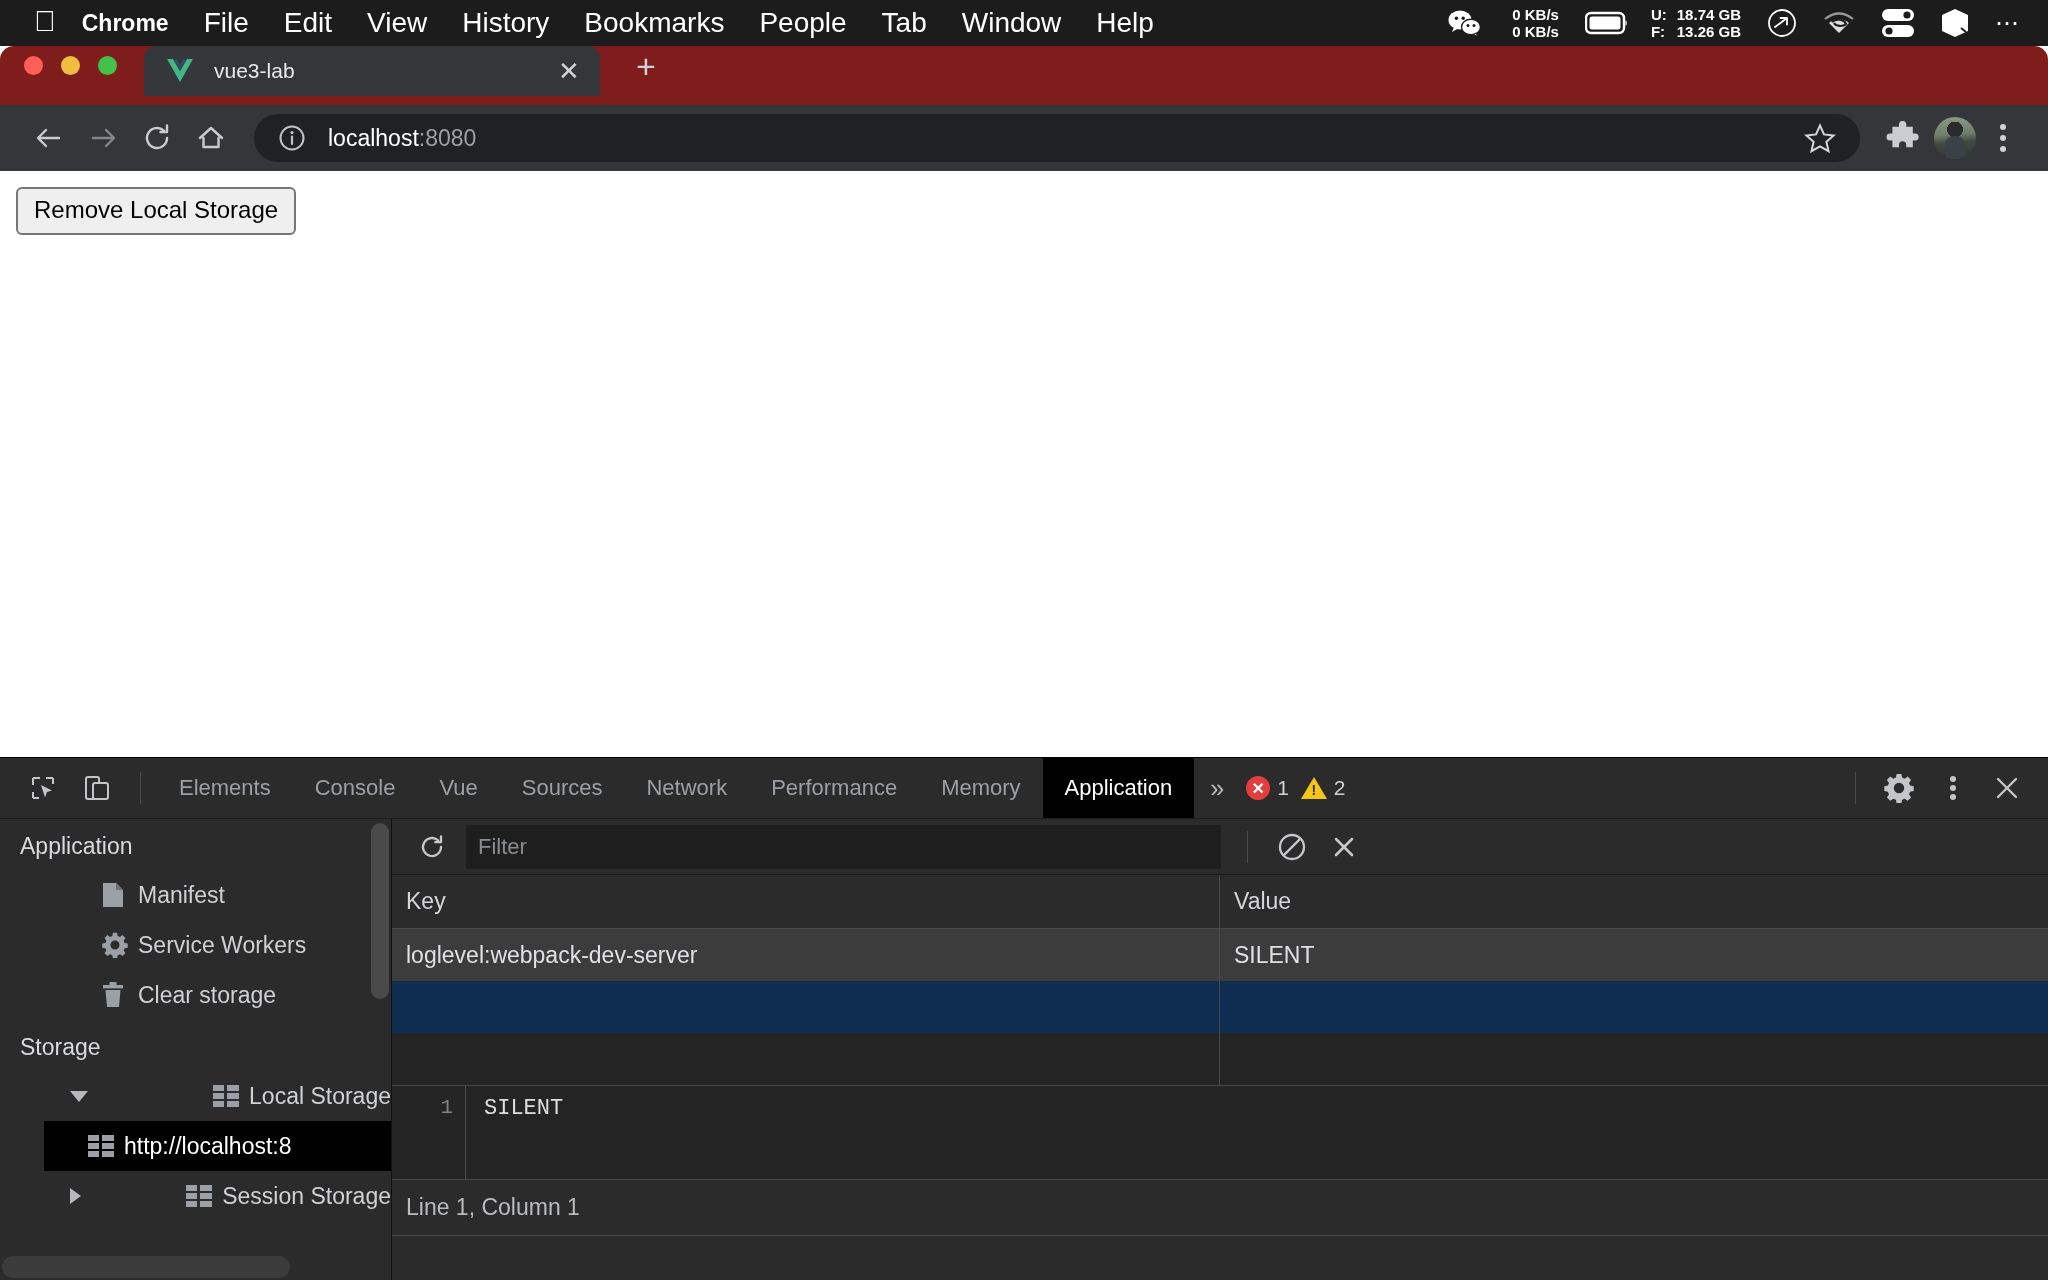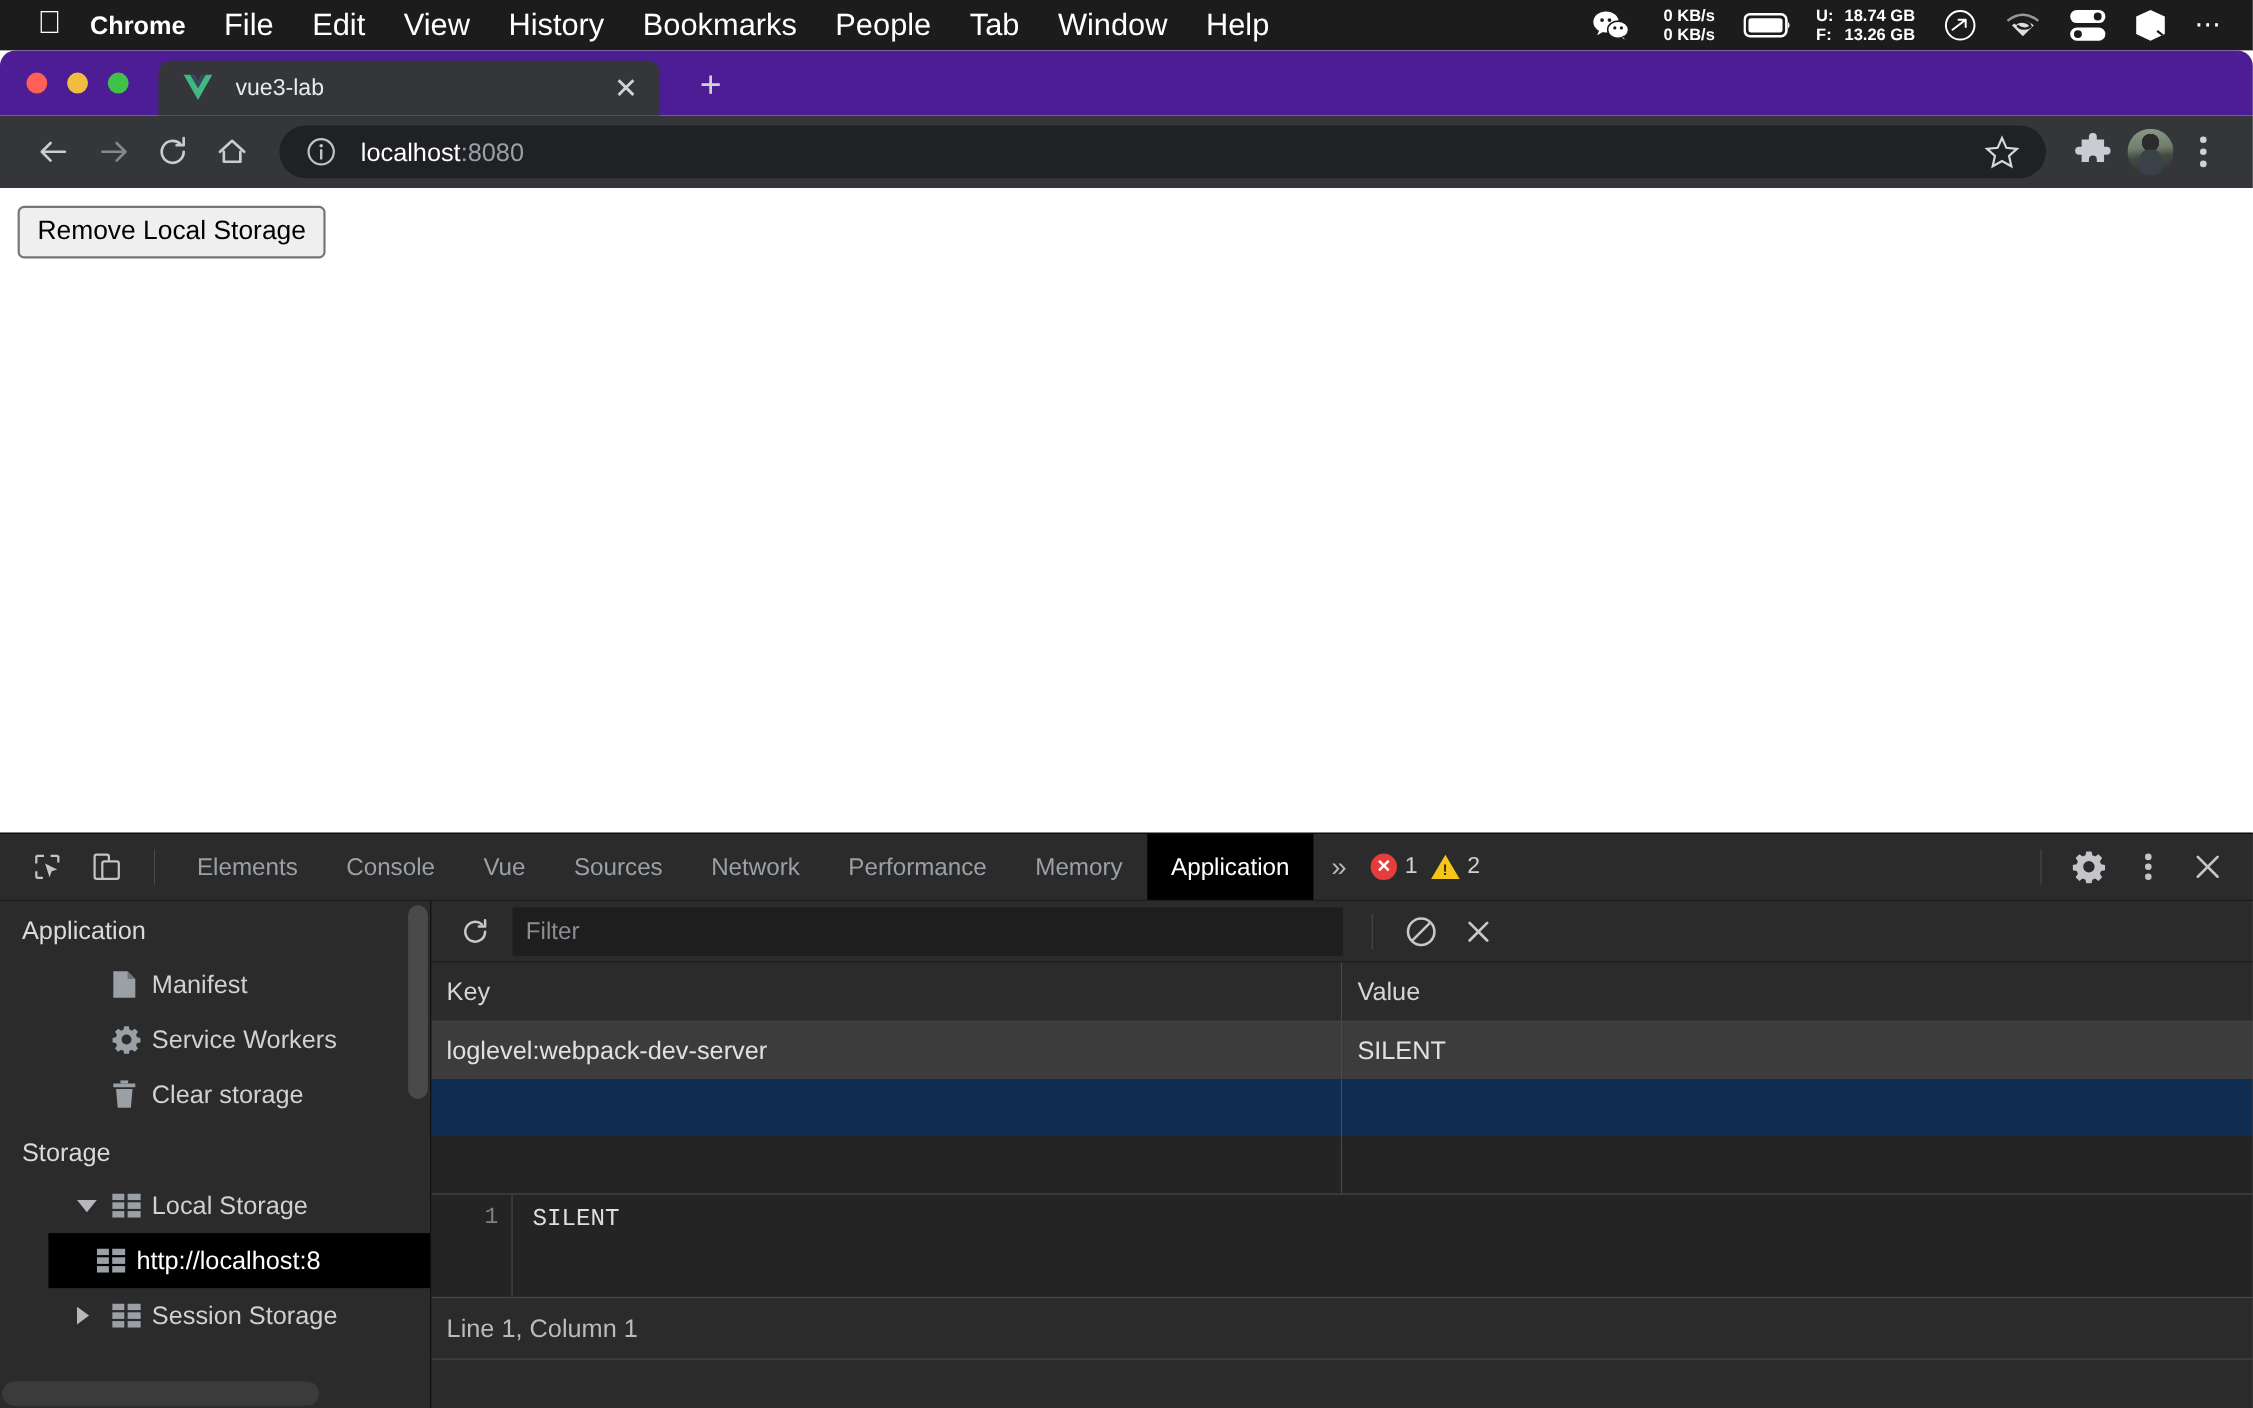--- a/index.html
+++ b/index.html
@@ -54,24 +54,24 @@
 
   
   .chrome-win {
     position: absolute; top: 46px; left: 0;
     width: 2048px; height: 1234px;
     background: #ffffff;
   }
   .tabstrip {
     position: relative;
     height: 59px;
-    background: #4c1d95;
+    background: #7f1d1d;
     border-top-left-radius: 14px;
     border-top-right-radius: 14px;
-    display: flex; align-items: flex-end;
+    display: flex; 
   }
   .traffic { display: flex; align-items: center; padding: 0 0 20px 24px; gap: 18px; }
   .tl { width: 19px; height: 19px; border-radius: 50%; }
   .tl.red { background: #ff5f57; }
   .tl.yellow { background: #f0bd41; }
   .tl.green { background: #3fc14a; }
 
   .tab {
     position: relative;
     margin-left: 27px;
@@ -254,21 +254,21 @@
     border-top: 8px solid transparent;
     border-bottom: 8px solid transparent;
     border-left: 11px solid #b6b8bb;
   }
   .sb-arrow.open {
     border-left: 9px solid transparent;
     border-right: 9px solid transparent;
     border-top: 11px solid #b6b8bb;
     border-bottom: none;
   }
-  .sb-row-rel { position: relative; }
+  .sb-row-rel { position: relative; justify-content: flex-end; }
   .sb-vscroll {
     position: absolute; right: 2px; top: 4px;
     width: 18px; height: 176px;
     background: #4a4a4a; border-radius: 9px;
   }
   .sb-hscroll {
     position: absolute; left: 2px; bottom: 3px;
     width: 288px; height: 22px;
     background: #3b3b3b; border-radius: 11px;
   }

